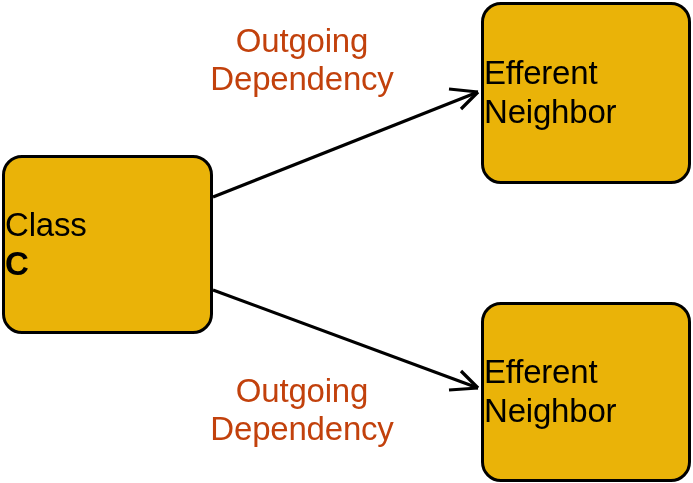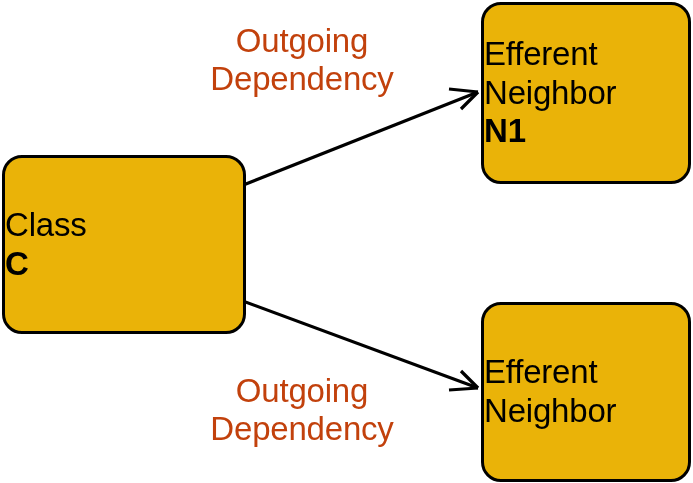--- a/index.html
+++ b/index.html
@@ -44,21 +44,21 @@
     font-weight: 400;
     white-space: nowrap;
     letter-spacing: -0.2px;
   }
   .node-line.bold {
     font-weight: 700;
   }
   #node-class-c {
     left: 2px;
     top: 155px;
-    width: 244px;
+    width: 211px;
     height: 179px;
   }
   #node-n1 {
     left: 481px;
     top: 2px;
     width: 210px;
     height: 182px;
   }
   #node-n2 {
     left: 481px;
@@ -109,21 +109,20 @@
   </svg>
 
   <div class="node-box" id="node-class-c">
     <span class="node-line">Class</span>
     <span class="node-line bold">C</span>
   </div>
 
   <div class="node-box" id="node-n1">
     <span class="node-line">Efferent</span>
     <span class="node-line">Neighbor</span>
-    <span class="node-line bold">N1</span>
   </div>
 
   <div class="node-box" id="node-n2">
     <span class="node-line">Efferent</span>
     <span class="node-line">Neighbor</span>
   </div>
 
   <div class="edge-label" id="edge-label-top">
     <span class="edge-label-line">Outgoing</span>
     <span class="edge-label-line">Dependency</span>

